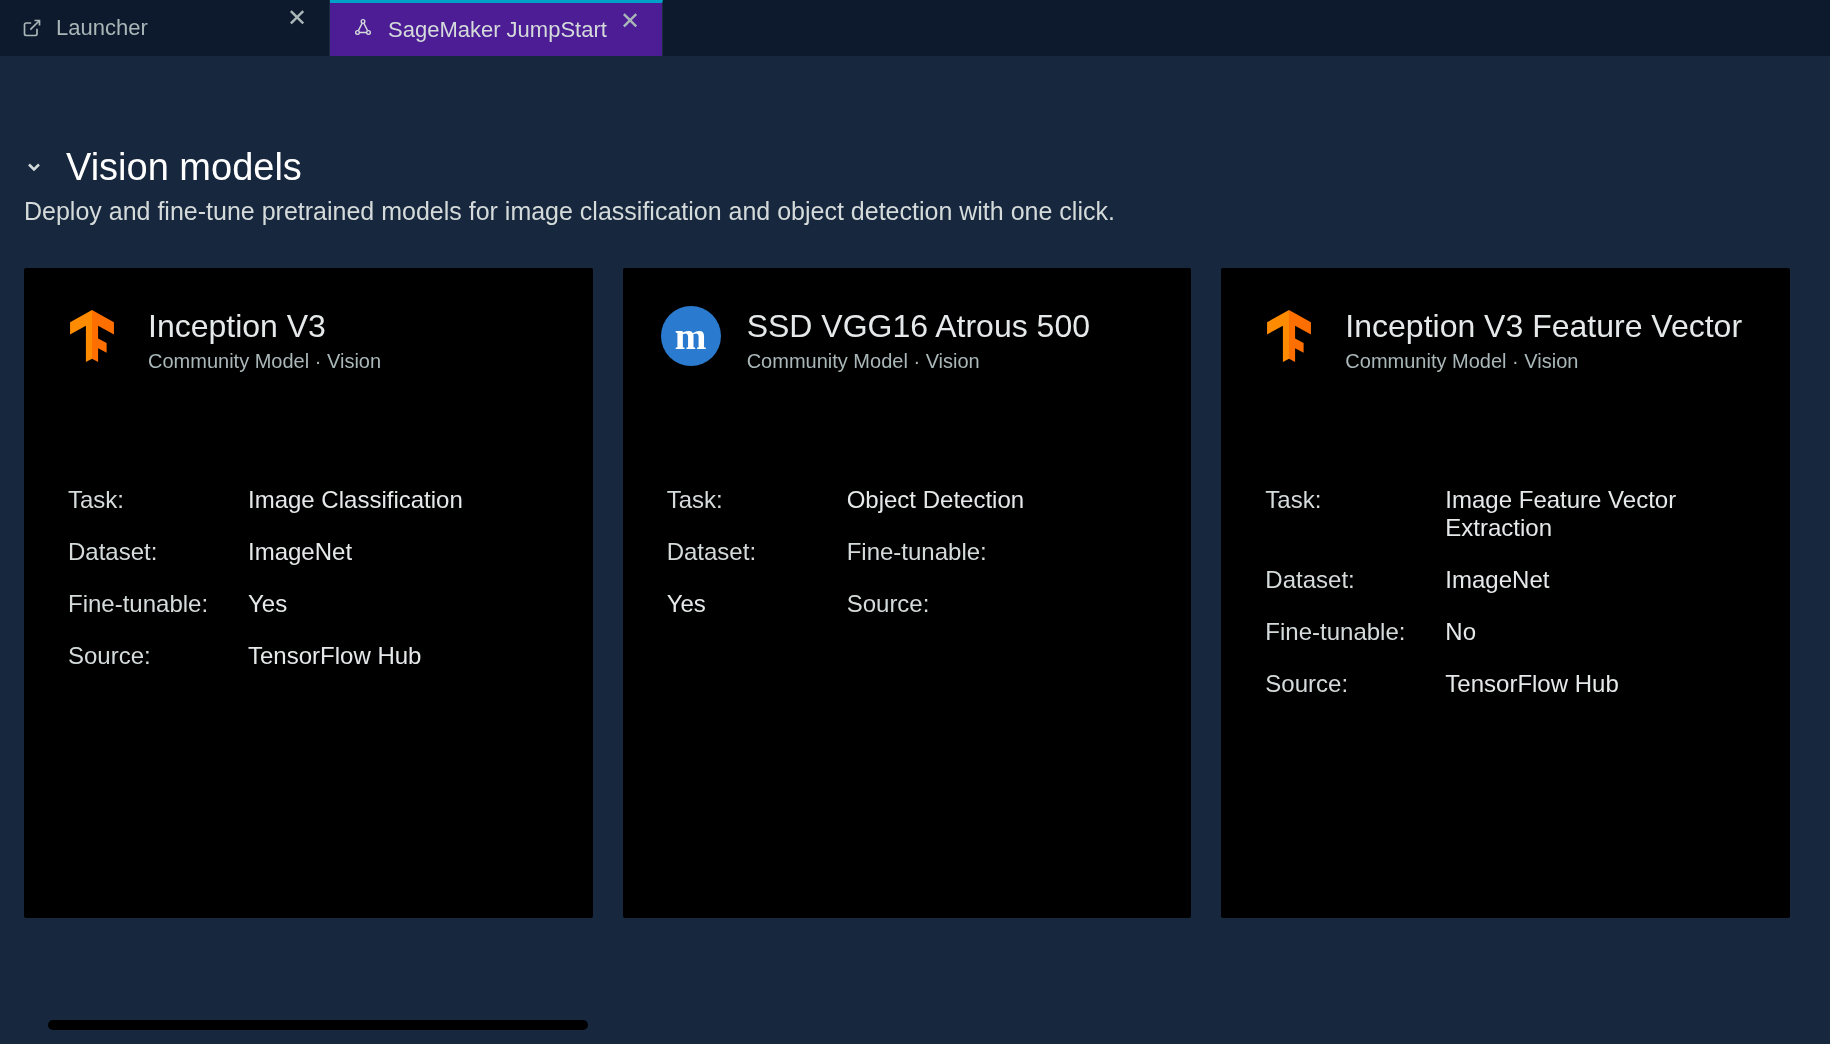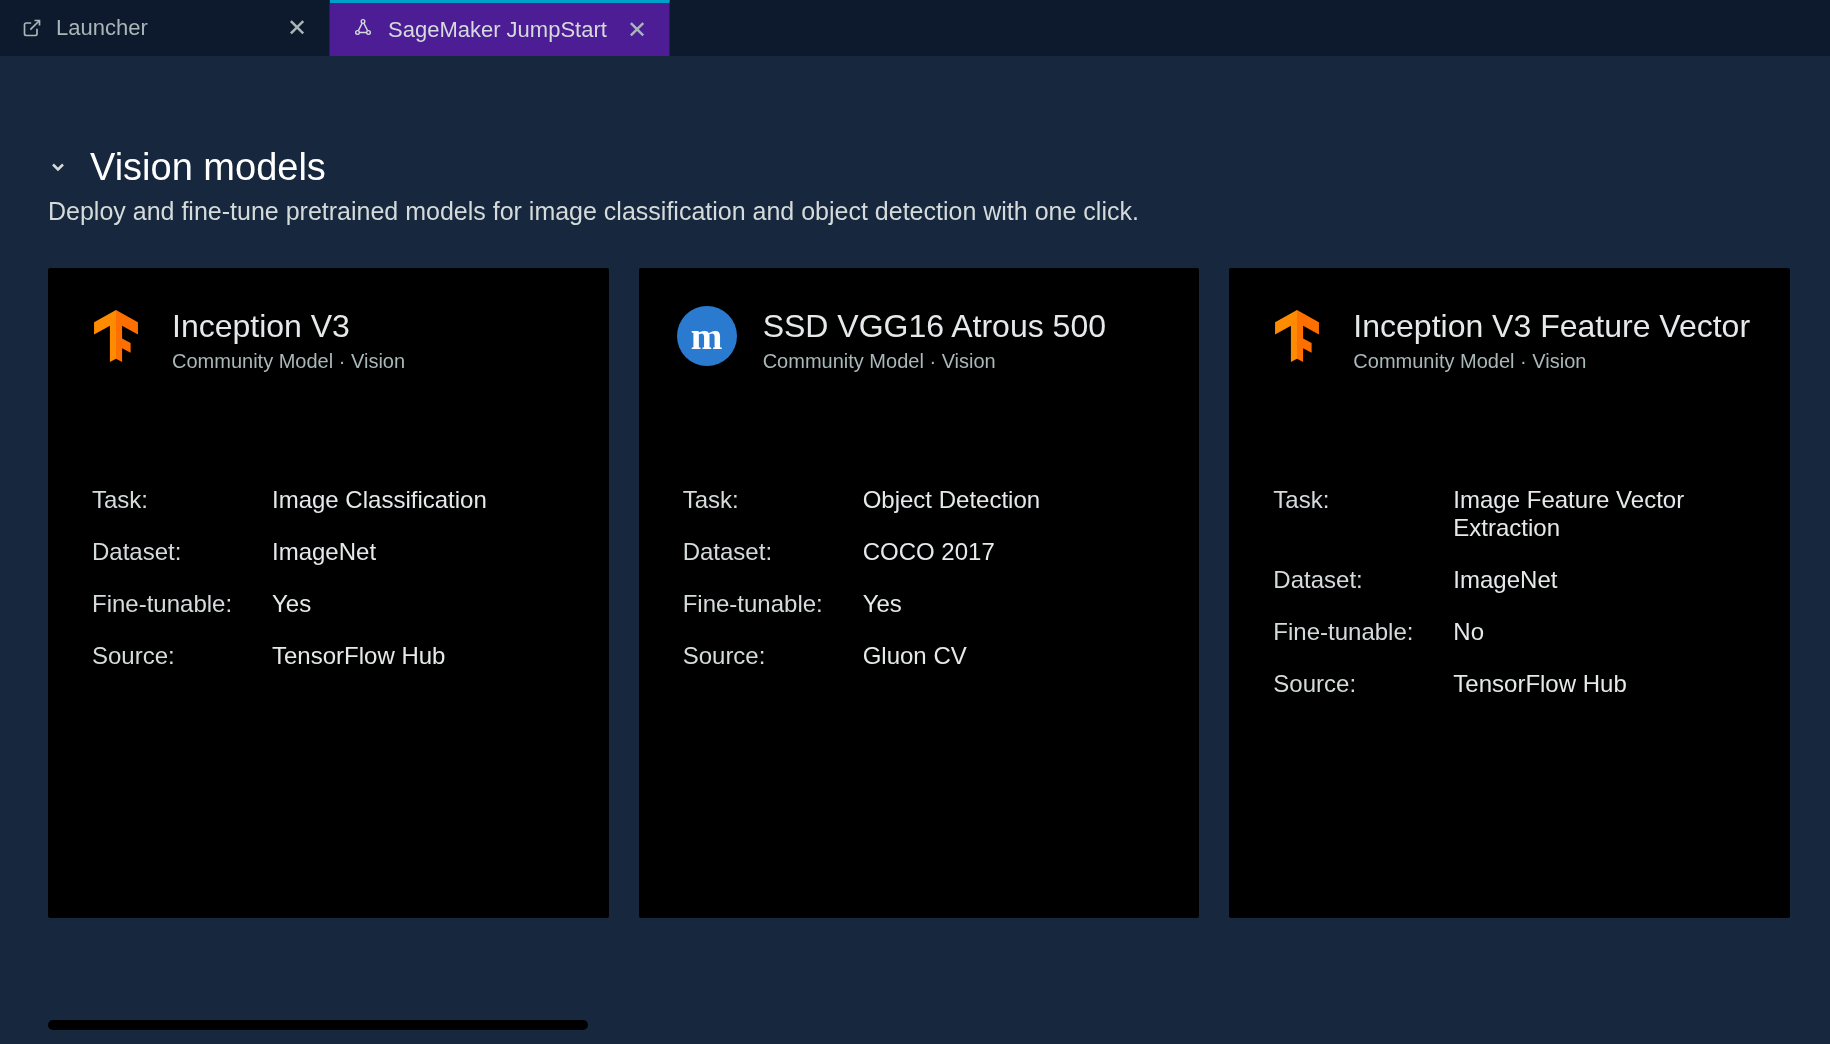--- a/index.html
+++ b/index.html
@@ -13,22 +13,21 @@
   }
   
   .tab-bar {
     display: flex;
     height: 56px;
     background: #0d1a2d;
     border-bottom: 1px solid #0d1a2d;
   }
   .tab {
     display: flex;
-    align-items: center;
-    gap: 16px;
+    gap: 9px;
     padding: 0 18px 0 22px;
     height: 56px;
     font-size: 22px;
     color: #aab7b8;
     cursor: pointer;
     border-right: 1px solid #1b2a3f;
     min-width: 330px;
     justify-content: space-between;
   }
   .tab.active {
@@ -50,21 +49,21 @@
   .launcher-icon {
     width: 20px; height: 20px; display:inline-block; position:relative;
   }
   .launcher-icon svg { width:20px; height:20px; }
   .jumpstart-icon svg { width:22px; height:22px; }
 
   
   .content {
     background: #17273d;
     height: calc(100% - 56px);
-    padding: 90px 40px 0 48px;
+    padding: 90px 40px 0 24px;
     position: relative;
   }
   .section-header {
     display: flex;
     align-items: center;
     gap: 22px;
     margin-bottom: 8px;
   }
   .chevron {
     color: #d5dbdb;
@@ -238,25 +237,23 @@
         </div>
         <div class="card-titles">
           <div class="card-title">SSD VGG16 Atrous 500</div>
           <div class="card-meta"><span>Community Model</span><span> · </span><span>Vision</span></div>
         </div>
       </div>
       <div class="card-details">
         <div class="label">Task:</div>
         <div class="value">Object Detection</div>
         <div class="label">Dataset:</div>
-        <div class="value">COCO 2017</div>
         <div class="label">Fine-tunable:</div>
         <div class="value">Yes</div>
         <div class="label">Source:</div>
-        <div class="value">Gluon CV</div>
       </div>
     </div>
 
     <div class="card">
       <div class="card-header">
         <div class="card-icon tf-icon">
           <svg viewBox="0 0 256 256">
               <path fill="#FF8C00" d="M128 0 L20 60 L20 120 L98 78 L98 256 L128 240 Z"></path>
               <path fill="#FF6F00" d="M128 0 L236 60 L236 120 L158 78 L158 140 L200 162 L200 210 L158 188 L158 256 L128 240 Z"></path>
             </svg>

